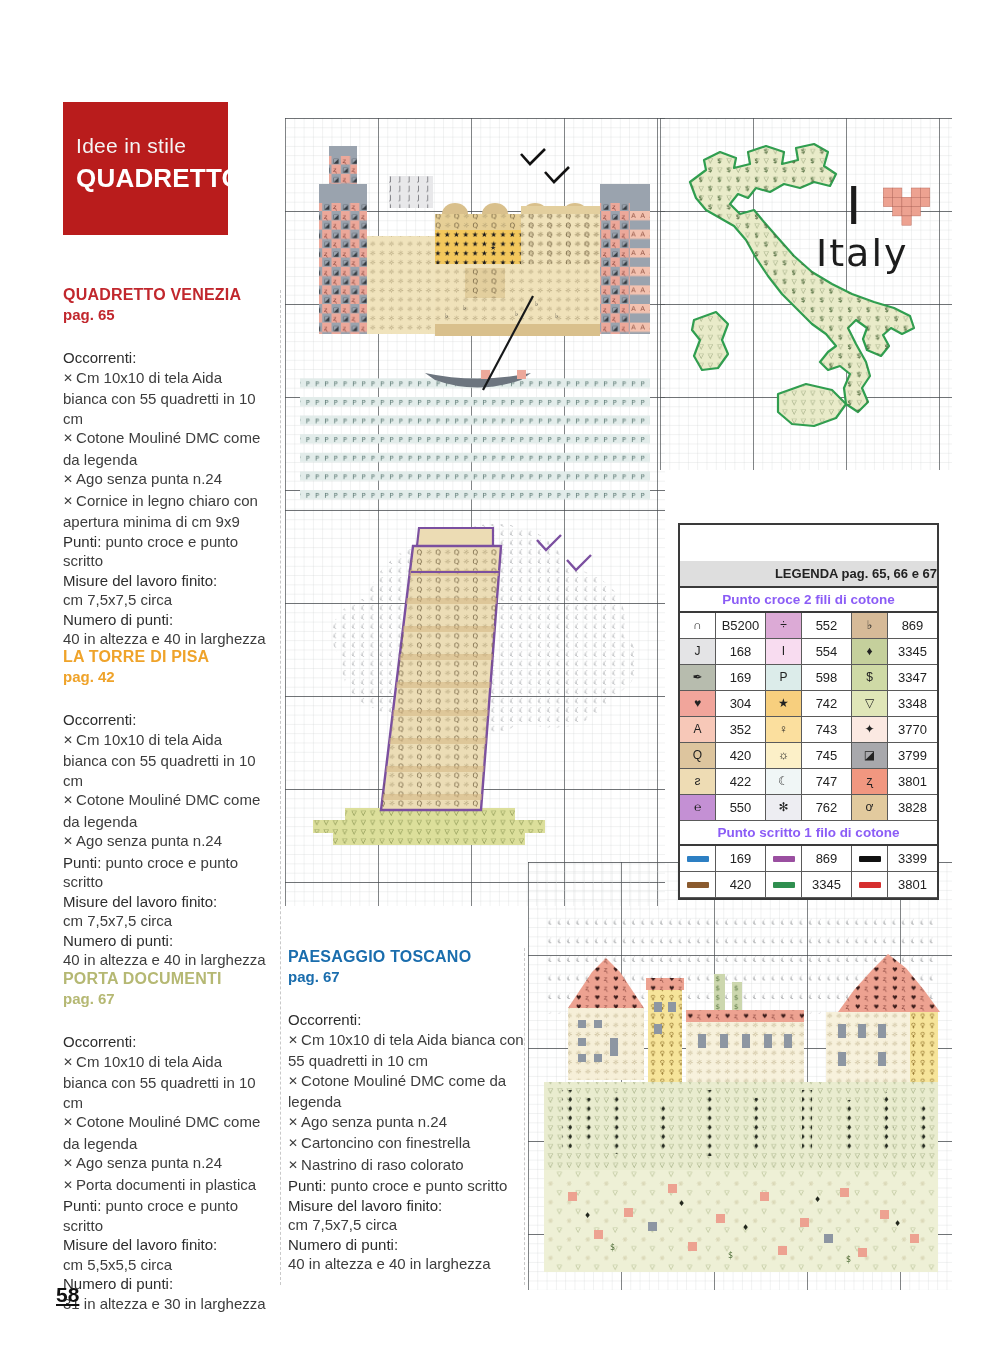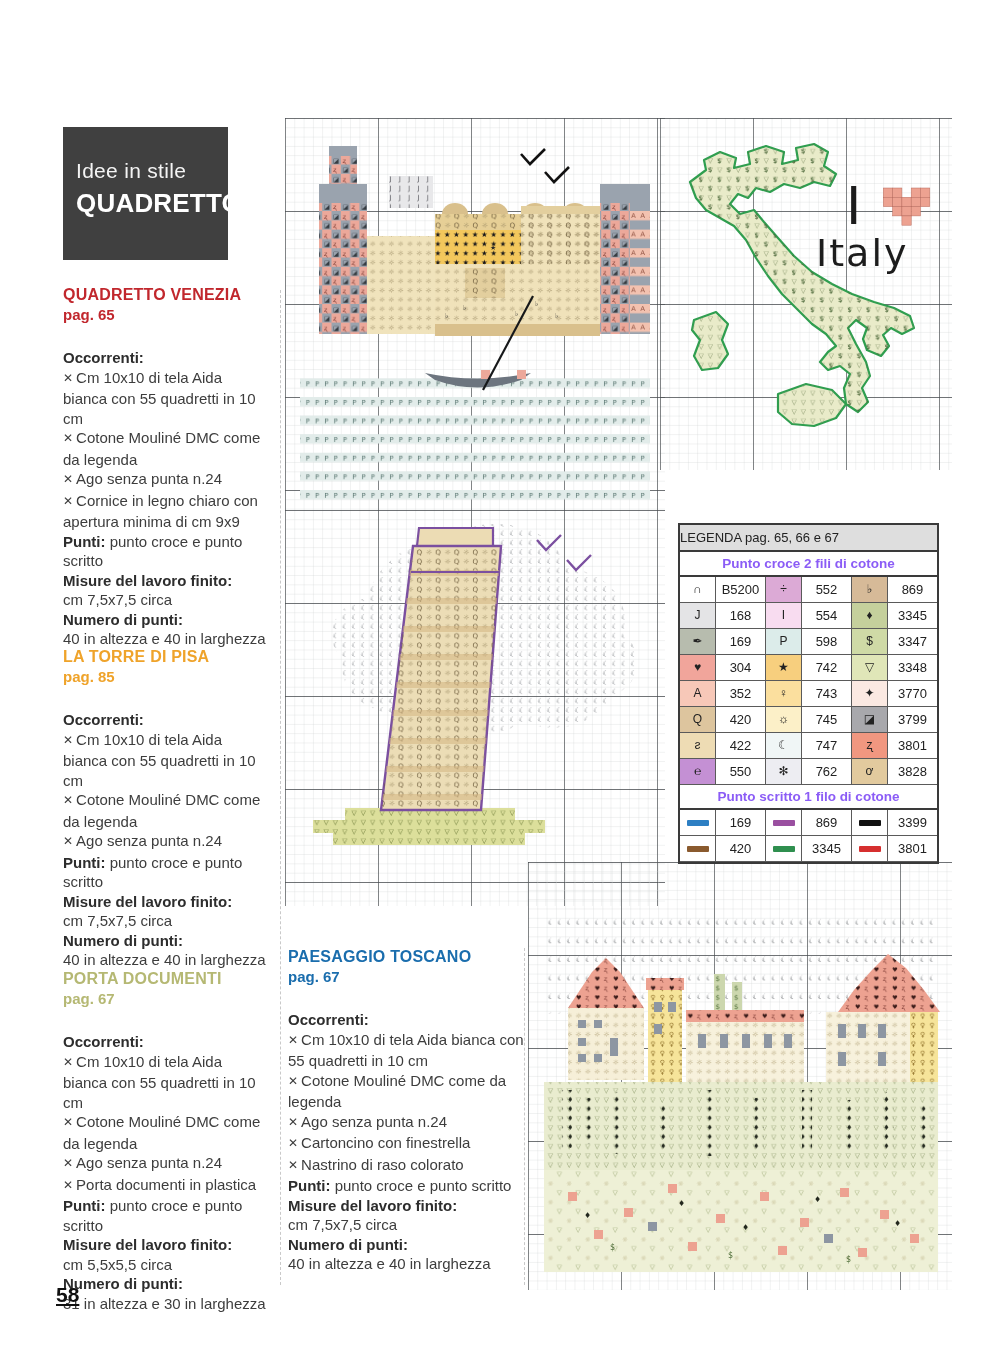--- a/index.html
+++ b/index.html
@@ -1,43 +1,43 @@
 <!DOCTYPE html>
 <html><head>
 <meta charset="utf-8">
 <style>
   html,body{margin:0;padding:0;background:#ffffff;}
   .page{position:relative;width:999px;height:1355px;background:#fff;overflow:hidden;
         font-family:"Liberation Sans",sans-serif;color:#3d3d3d;}
   svg text{font-family:"DejaVu Sans",sans-serif;}
 
   
-  .title-box{position:absolute;left:63px;top:127px;width:165px;height:133px;background:#404040;
+  .title-box{position:absolute;left:63px;top:102px;width:165px;height:133px;background:#b91c1c;
              color:#fff;box-sizing:border-box;padding:32px 0 0 13px;}
   .tb1{font-size:21px;font-weight:400;letter-spacing:.3px;color:#f4f4f4;}
   .tb2{font-size:26px;font-weight:800;margin-top:5px;letter-spacing:.2px;}
 
   
   .sec{position:absolute;width:206px;font-size:15px;line-height:19.5px;}
   .sec-title{font-size:16px;font-weight:800;letter-spacing:.2px;}
   .sec-page{font-size:15px;font-weight:700;margin-bottom:24px;}
-  .sec-body .lbl{font-weight:700;color:#2d2d2d;}
+  .sec-body .lbl{font-weight:400;color:#2d2d2d;}
   .bullet{font-size:12px;margin-right:3px;position:relative;top:-1px;}
 
   .pageno{position:absolute;left:56px;top:1283px;font-size:21px;font-weight:800;color:#111;text-decoration:underline;}
 
   .vsep{position:absolute;border-left:1px dashed #c9c9c9;width:0;}
 
   .chart{position:absolute;}
 
   
   .legend{position:absolute;left:678px;top:523px;width:261px;background:#fff;
           border:2px solid #3a3a3a;box-sizing:border-box;}
-  .lg-title{height:25px;line-height:25px;text-align:left;font-weight:400;font-size:13px;
-            background:#dedede;border-bottom:2px solid #3a3a3a;color:#222;}
+  .lg-title{height:25px;line-height:25px;text-align:right;font-weight:700;font-size:13px;
+            background:#dedede;border-bottom:2px solid #3a3a3a;color:#222;margin-top:36px;}
   .lg-sub{height:23px;line-height:23px;text-align:center;font-weight:700;font-size:13.5px;
           border-bottom:2px solid #3a3a3a;color:#8b5cf6;}
   .lg-grid{display:grid;grid-template-columns:36px 50px 36px 50px 36px 49px;}
   .lg-sym,.lg-code{height:25px;line-height:25px;text-align:center;border-right:1px solid #5a5a5a;
                    border-bottom:1px solid #5a5a5a;font-size:13px;color:#222;}
   .lg-sym{font-size:12px;}
   .lg-grid > :nth-child(6n){border-right:none;}
   .lg-dash{display:inline-block;width:22px;height:6px;vertical-align:middle;border-radius:1px;}
 </style>
 </head>
@@ -64,21 +64,21 @@
         <div class="item"><span class="bullet">✕</span><span>Cornice in legno chiaro con apertura minima di cm 9x9</span></div>
         <div class="line"><span class="lbl">Punti: </span><span>punto croce e punto scritto</span></div>
         <div class="lbl">Misure del lavoro finito:</div>
         <div>cm 7,5x7,5 circa</div>
         <div class="lbl">Numero di punti:</div>
         <div>40 in altezza e 40 in larghezza</div>
       </div>
     </div>
   <div class="sec" style="left:63px;top:647px;">
       <div class="sec-title" style="color: rgb(239, 163, 42);">LA TORRE DI PISA</div>
-      <div class="sec-page" style="color: rgb(239, 163, 42);">pag. 85</div>
+      <div class="sec-page" style="color: rgb(239, 163, 42);">pag. 42</div>
       <div class="sec-body">
         <div class="lbl">Occorrenti:</div>
         <div class="item"><span class="bullet">✕</span><span>Cm 10x10 di tela Aida bianca con 55 quadretti in 10 cm</span></div>
         <div class="item"><span class="bullet">✕</span><span>Cotone Mouliné DMC come da legenda</span></div>
         <div class="item"><span class="bullet">✕</span><span>Ago senza punta n.24</span></div>
         <div class="line"><span class="lbl">Punti: </span><span>punto croce e punto scritto</span></div>
         <div class="lbl">Misure del lavoro finito:</div>
         <div>cm 7,5x7,5 circa</div>
         <div class="lbl">Numero di punti:</div>
         <div>40 in altezza e 40 in larghezza</div>

